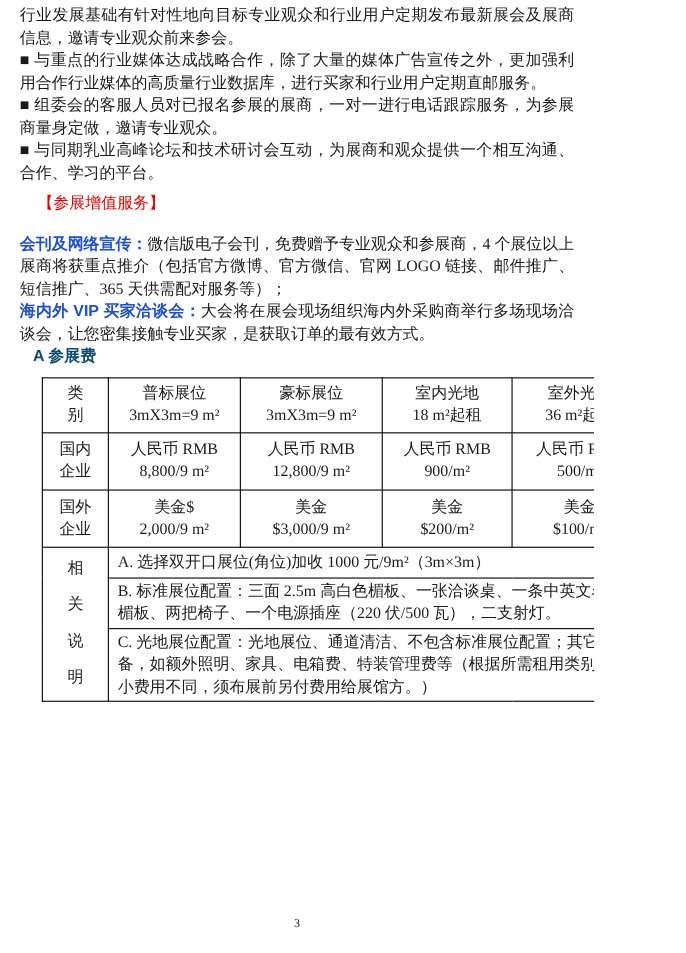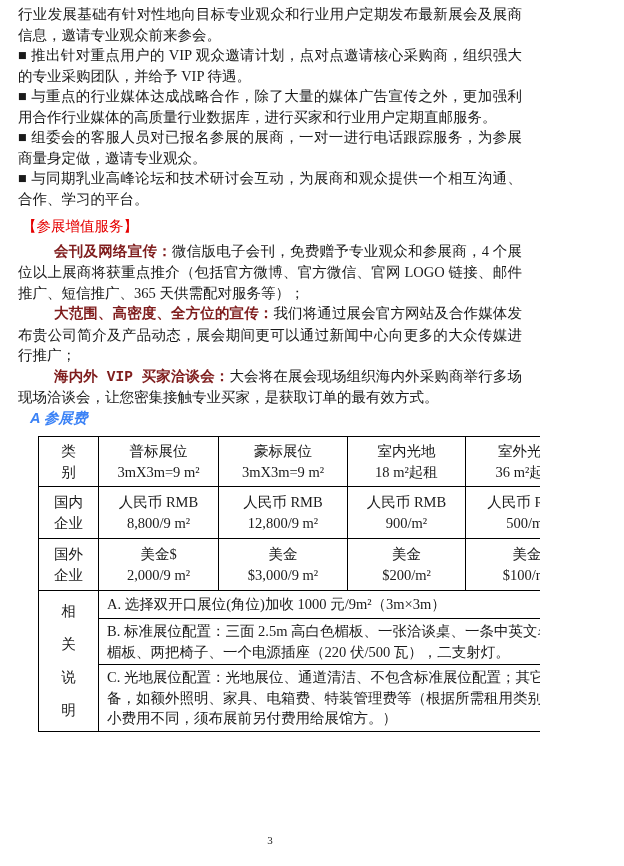--- a/index.html
+++ b/index.html
@@ -19,38 +19,36 @@
     font-size: 14.5px;
     line-height: 20.5px;
     overflow: hidden;
   }
   .para {
     margin: 0;
     text-align: justify;
   }
   .lead {
     font-weight: bold;
-    color: #7f1d1d;
-    font-family: Liberation Mono, monospace;
-    margin-left: 36px;
+    color: #1d4ed8;
+    font-family: Liberation Sans, sans-serif;
   }
   .red-title {
     color: #e60000;
-    margin: 4px;
+    margin: 16px;
   }
   .red-title.first {
     margin-top: 7px;
   }
   .fee-subtitle {
     font-weight: bold;
-    color: #3b82f6;
+    color: #0c4a6e;
     font-family: "Liberation Sans", sans-serif;
     padding-left: 12px;
     margin: 0;
-    font-style: italic;
   }
   table.fees {
     border-collapse: collapse;
     table-layout: fixed;
     width: 550px;
     margin: 8px 0 0 20px;
     font-size: 14.5px;
   }
   table.fees td {
     border: 1.5px solid #000000;
@@ -83,31 +81,29 @@
     color: #222222;
   }
 </style>
 </head>
 <body>
 
 <div class="page">
 
   <div>
     <p class="para">行业发展基础有针对性地向目标专业观众和行业用户定期发布最新展会及展商信息，邀请专业观众前来参会。</p>
-    <p class="para">■ 推出针对重点用户的 VIP 观众邀请计划，点对点邀请核心采购商，组织强大的专业采购团队，并给予 VIP 待遇。</p>
     <p class="para">■ 与重点的行业媒体达成战略合作，除了大量的媒体广告宣传之外，更加强利用合作行业媒体的高质量行业数据库，进行买家和行业用户定期直邮服务。</p>
     <p class="para">■ 组委会的客服人员对已报名参展的展商，一对一进行电话跟踪服务，为参展商量身定做，邀请专业观众。</p>
     <p class="para">■ 与同期乳业高峰论坛和技术研讨会互动，为展商和观众提供一个相互沟通、合作、学习的平台。</p>
   </div>
 
   <div class="red-title first">【参展增值服务】</div>
 
   <div>
     <p class="para"><span class="lead">会刊及网络宣传：</span><span>微信版电子会刊，免费赠予专业观众和参展商，4 个展位以上展商将获重点推介（包括官方微博、官方微信、官网 LOGO 链接、邮件推广、短信推广、365 天供需配对服务等）；</span></p>
-    <p class="para"><span class="lead">大范围、高密度、全方位的宣传：</span><span>我们将通过展会官方网站及合作媒体发布贵公司简介及产品动态，展会期间更可以通过新闻中心向更多的大众传媒进行推广；</span></p>
     <p class="para"><span class="lead">海内外 VIP 买家洽谈会：</span><span>大会将在展会现场组织海内外采购商举行多场现场洽谈会，让您密集接触专业买家，是获取订单的最有效方式。</span></p>
   </div>
 
   <div class="fee-subtitle">A 参展费</div>
 
   <table class="fees">
     <colgroup>
       <col style="width:60px">
       <col style="width:120px">
       <col style="width:129px">

